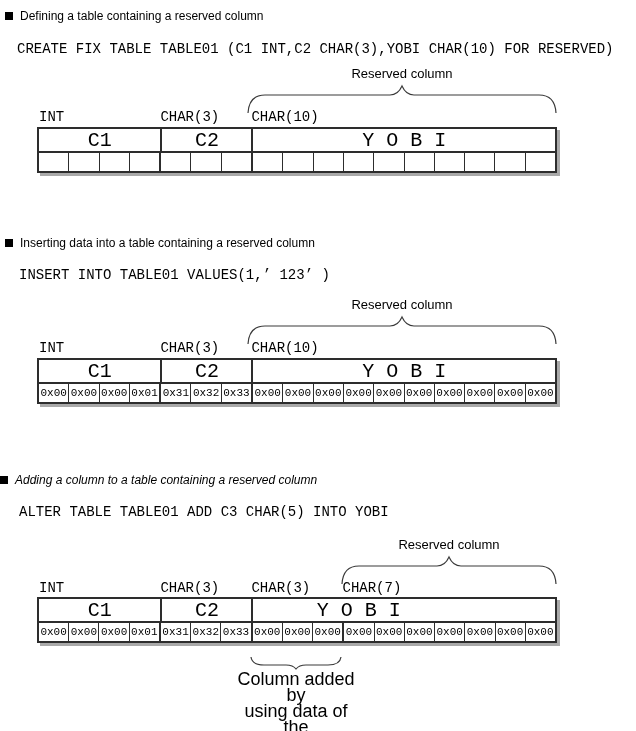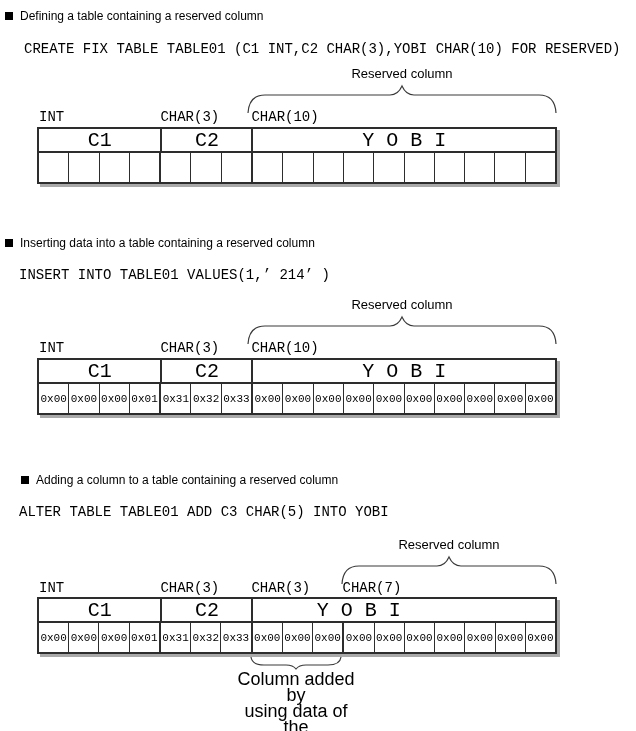--- a/index.html
+++ b/index.html
@@ -12,38 +12,38 @@
   .sql{font-family:"Liberation Mono",monospace;font-size:14px;white-space:pre;}
   .rlabel{font-size:13px;text-align:center;}
   .typerow{display:flex;width:516px;}
   .typerow .t{font-family:"Liberation Mono",monospace;font-size:14px;text-align:left;white-space:nowrap;}
   .w4{width:23.529%;} .w3{width:17.647%;} .w10{width:58.824%;} .w7{width:41.176%;}
   .dtable{width:520px;border:2px solid #2d2d2d;background:#fff;box-shadow:3px 3px 0 #a9a9a9;}
   .hrow{display:flex;height:24px;border-bottom:2px solid #2d2d2d;}
   .hrow .h{display:flex;align-items:center;justify-content:center;
            font-family:"Liberation Mono",monospace;font-size:20px;white-space:pre;}
   .hrow .h + .h{border-left:2px solid #2d2d2d;}
-  .crow{display:flex;height:29px;}
+  .crow{display:flex;height:18px;}
   .crow .c{flex:1;border-left:1px solid #2d2d2d;display:flex;align-items:center;justify-content:center;
            font-family:"Liberation Mono",monospace;font-size:11px;overflow:hidden;}
   .crow .c:first-child{border-left:none;}
   .crow .c.gb{border-left:2px solid #2d2d2d;}
   .caption{font-size:18px;line-height:16px;text-align:center;}
   svg{display:block;}
 </style>
 </head>
 <body>
 
 <div class="page">
 
   <div class="abs heading" style="left:5px;top:9px;">
     <span class="bullet"></span>
     <span>Defining a table containing a reserved column</span>
   </div>
-  <div class="abs sql" style="left:24px;top:41px;">CREATE FIX TABLE TABLE01 (C1 INT,C2 CHAR(3),YOBI CHAR(10) FOR RESERVED)</div>
+  <div class="abs sql" style="left:17px;top:41px;">CREATE FIX TABLE TABLE01 (C1 INT,C2 CHAR(3),YOBI CHAR(10) FOR RESERVED)</div>
 
   <div class="abs rlabel" style="left:247px;top:66px;width:310px;">Reserved column</div>
   <svg class="abs" style="left:247px;top:84px;" width="310" height="30" viewBox="0 0 310 30">
     <path d="M1,29 Q2,11 18,11 L143,11 Q151,11 155,2 Q159,11 167,11 L292,11 Q308,11 309,29" fill="none" stroke="#3a3a3a" stroke-width="1.2"></path>
   </svg>
 
   <div class="abs typerow" style="left:39px;top:109px;">
     <div class="t w4">INT</div>
     <div class="t w3">CHAR(3)</div>
     <div class="t w10">CHAR(10)</div>
@@ -73,21 +73,21 @@
       <div class="c"></div>
       <div class="c"></div>
       <div class="c"></div>
     </div>
   </div>
 
   <div class="abs heading" style="left:5px;top:236px;">
     <span class="bullet"></span>
     <span>Inserting data into a table containing a reserved column</span>
   </div>
-  <div class="abs sql" style="left:19px;top:267px;">INSERT INTO TABLE01 VALUES(1,’ 214’ )</div>
+  <div class="abs sql" style="left:19px;top:267px;">INSERT INTO TABLE01 VALUES(1,’ 123’ )</div>
 
   <div class="abs rlabel" style="left:247px;top:297px;width:310px;">Reserved column</div>
   <svg class="abs" style="left:247px;top:315px;" width="310" height="30" viewBox="0 0 310 30">
     <path d="M1,29 Q2,11 18,11 L143,11 Q151,11 155,2 Q159,11 167,11 L292,11 Q308,11 309,29" fill="none" stroke="#3a3a3a" stroke-width="1.2"></path>
   </svg>
 
   <div class="abs typerow" style="left:39px;top:340px;">
     <div class="t w4">INT</div>
     <div class="t w3">CHAR(3)</div>
     <div class="t w10">CHAR(10)</div>
@@ -113,21 +113,21 @@
       <div class="c">0x00</div>
       <div class="c">0x00</div>
       <div class="c">0x00</div>
       <div class="c">0x00</div>
       <div class="c">0x00</div>
       <div class="c">0x00</div>
       <div class="c">0x00</div>
     </div>
   </div>
 
-  <div class="abs heading" style="left:21px;top:473px;">
+  <div class="abs heading" style="left:0;top:473px;font-style:italic;">
     <span class="bullet"></span>
     <span>Adding a column to a table containing a reserved column</span>
   </div>
   <div class="abs sql" style="left:19px;top:504px;">ALTER TABLE TABLE01 ADD C3 CHAR(5) INTO YOBI</div>
 
   <div class="abs rlabel" style="left:341px;top:537px;width:216px;">Reserved column</div>
   <svg class="abs" style="left:341px;top:555px;" width="216" height="30" viewBox="0 0 216 30">
     <path d="M1,29 Q2,11 18,11 L96,11 Q104,11 108,2 Q112,11 120,11 L198,11 Q214,11 215,29" fill="none" stroke="#3a3a3a" stroke-width="1.2"></path>
   </svg>
 

